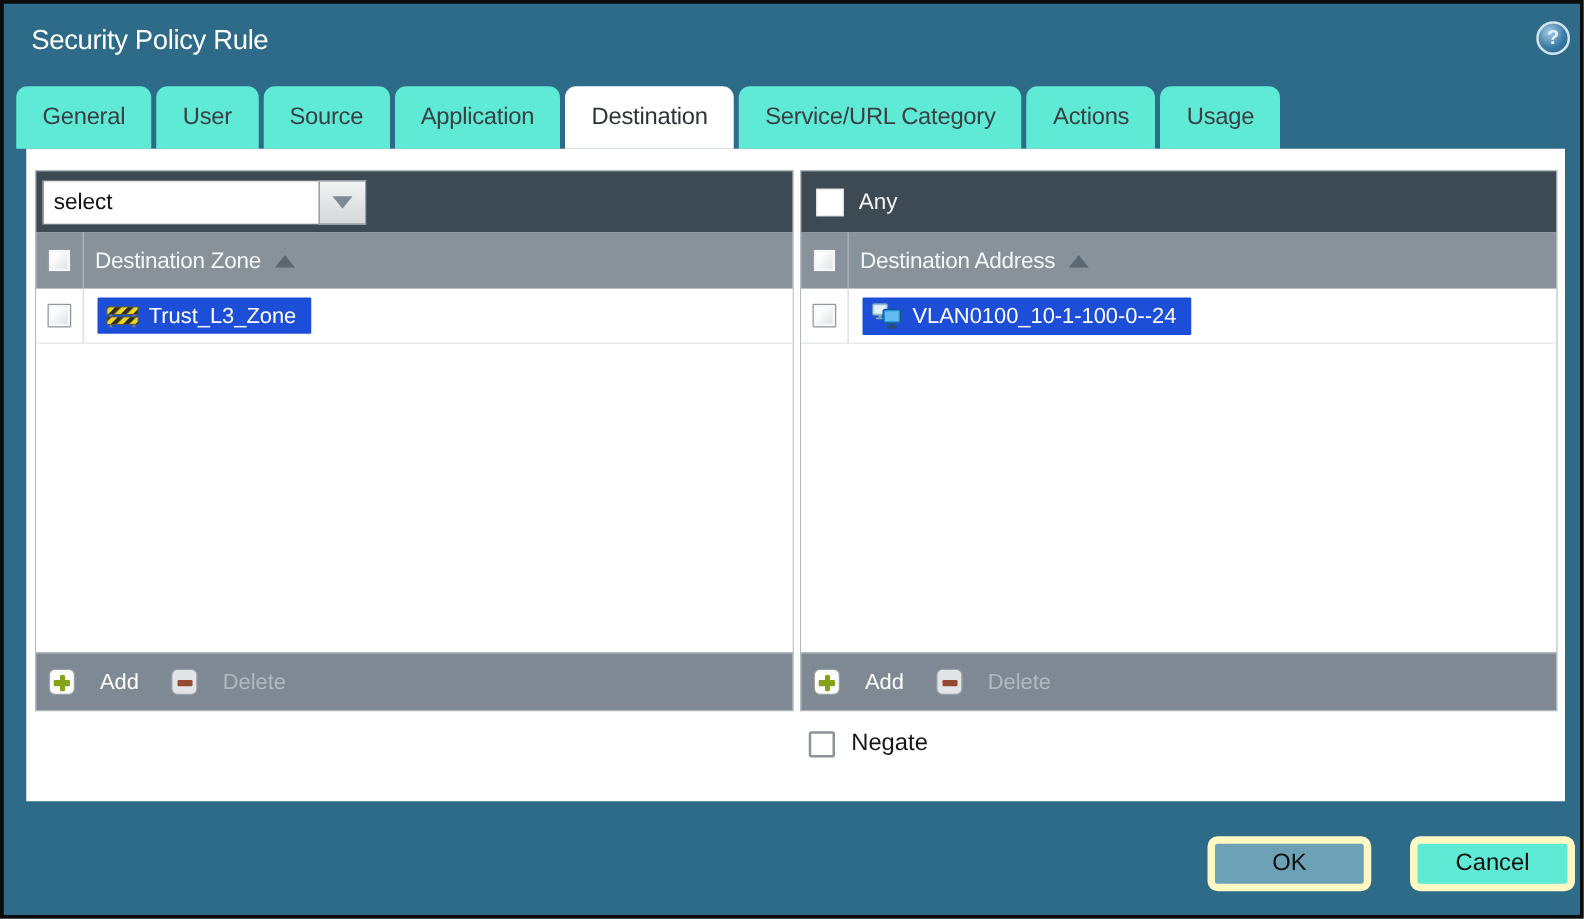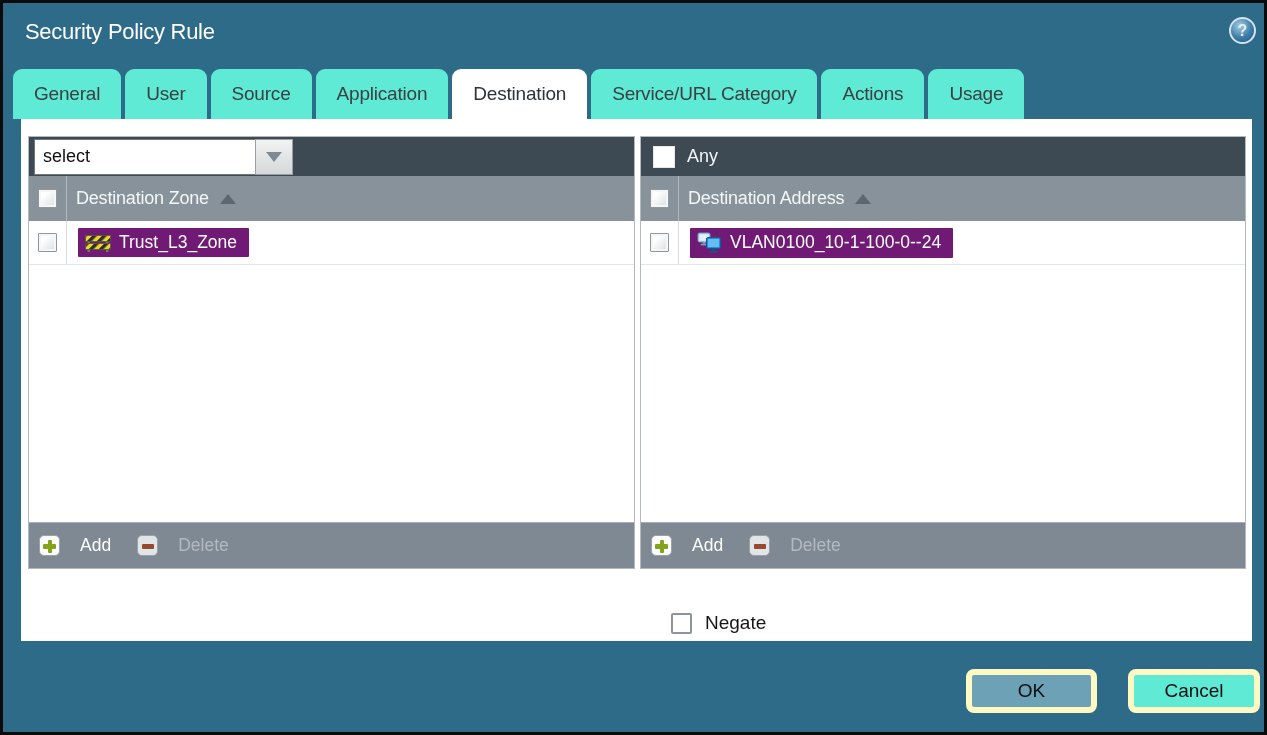--- a/index.html
+++ b/index.html
@@ -39,21 +39,21 @@
     position:absolute; left:18px; top:116px; width:1231px; height:522px;
     background:#ffffff;
   }
   .panel {
     position:absolute; top:17px; height:433px;
     border:1px solid #b3b8bc; display:flex; flex-direction:column; background:#fff;
   }
   .panel.left  { left:7px;   width:607px; }
   .panel.right { left:619px; width:606px; }
   .panel-toolbar {
-    height:39px; background:#3e4a53; display:flex; align-items:center;
+    height:49px; background:#3e4a53; display:flex; align-items:center;
     padding-left:5px; flex:0 0 auto;
   }
   
   .combo { display:flex; align-items:stretch; height:36px; }
   .combo input {
     width:221px; border:1px solid #6f767c; border-right:none;
     font-family:"Liberation Sans", sans-serif; font-size:18px; color:#111;
     padding:0 0 0 8px; outline:none;
   }
   .combo-btn {
@@ -92,21 +92,21 @@
     width:0; height:0; border-left:8px solid transparent;
     border-right:8px solid transparent; border-bottom:10px solid #5b6871;
     margin-left:11px;
   }
   
   .panel-body { flex:1 1 auto; background:#fff; overflow:hidden; }
   .row { height:44px; display:flex; align-items:center; border-bottom:1px solid #e3e6e8; }
   .row .cb-cell { border-right:1px solid #d8dbdd; }
   .tag {
     display:inline-flex; align-items:center; gap:8px;
-    background:#701a75; color:#ffffff; font-size:17.5px;
+    background:#1d4ed8; color:#ffffff; font-size:17.5px;
     padding:4px 12px 4px 7px; margin-left:11px; border-radius:1px; cursor:pointer;
   }
   
   .panel-footer {
     height:46px; background:#7e8993; border-top:1px solid #a6aeb5;
     display:flex; align-items:center; padding-left:10px; gap:26px; flex:0 0 auto;
   }
   .foot-btn { display:flex; align-items:center; gap:20px; cursor:pointer; }
   .iconbox {
     width:21px; height:21px; border-radius:5px; position:relative;
@@ -123,21 +123,21 @@
   .iconbox.minus { background:#e2e5e7; }
   .iconbox.minus::before {
     content:""; position:absolute; left:3.5px; top:8px; width:12px; height:4.5px;
     background:#97492f; border-radius:1px;
   }
   .foot-label { font-size:17.5px; color:#ffffff; }
   .foot-btn.disabled { cursor:default; }
   .foot-btn.disabled .foot-label { color:#b2b9c0; }
   
   .negate {
-    position:absolute; left:650px; top:465px; display:flex; align-items:center; gap:13px;margin-top:28px;
+    position:absolute; left:626px; top:465px; display:flex; align-items:center; gap:13px;
   }
   .cb-negate {
     width:21px; height:21px; background:#fff; border:2px solid #8d949a;
     border-radius:2px; cursor:pointer;
   }
   .negate-label { font-size:19px; color:#161616; }
   
   .btn {
     position:absolute; top:666px; height:44px; border-radius:8px;
     border:6px solid #fef9c3; font-family:"Liberation Sans", sans-serif;

